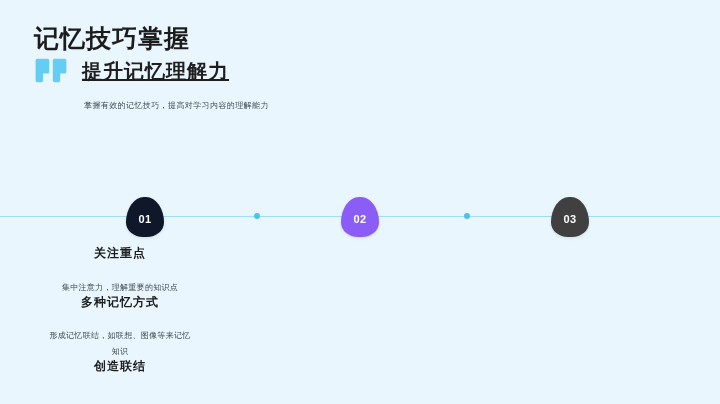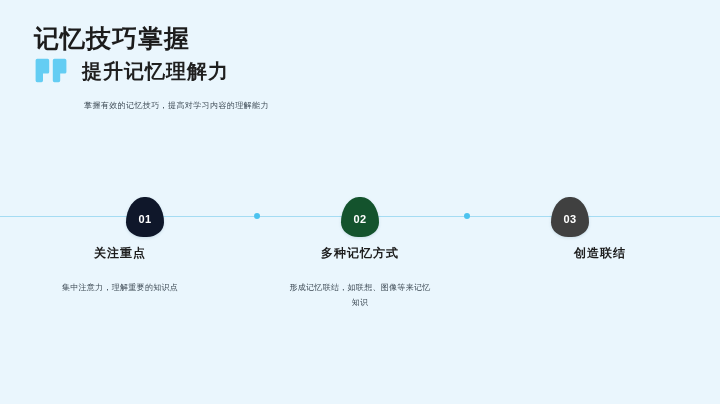--- a/index.html
+++ b/index.html
@@ -58,20 +58,21 @@
     margin-right: 14px;
   }
 
   .subtitle {
     font-size: 20px;
     font-weight: 700;
     color: #1f1f1f;
     letter-spacing: 1px;
     line-height: 1.2;
     white-space: nowrap;
+    text-decoration: underline;
   }
 
   .lead-text {
     position: absolute;
     left: 84px;
     top: 100px;
     font-size: 8px;
     color: #3d4a55;
     letter-spacing: 0.4px;
     line-height: 1.5;
@@ -119,30 +120,31 @@
     border-radius: 52% 52% 50% 50% / 70% 70% 40% 40%;
     color: #ffffff;
     font-size: 11px;
     font-weight: 700;
     letter-spacing: 0.5px;
     box-shadow: 0 1px 3px rgba(60, 110, 140, 0.18);
   }
   .marker span { transform: translateY(2px); }
 
   .marker.m1 { left: 126px; background: #0f172a; }
-  .marker.m2 { left: 341px; background: #14532d; }
+  .marker.m2 { left: 341px; background: #8b5cf6; }
   .marker.m3 { left: 551px; background: #404040; }
 
   
   .columns {
     position: absolute;
     left: 0;
     top: 246px;
     width: 720px;
     display: flex;
+    flex-direction: column;
   }
 
   .col {
     width: 240px;
     box-sizing: border-box;
     padding: 0 48px;
     text-align: center;
   }
 
   .col-title {

